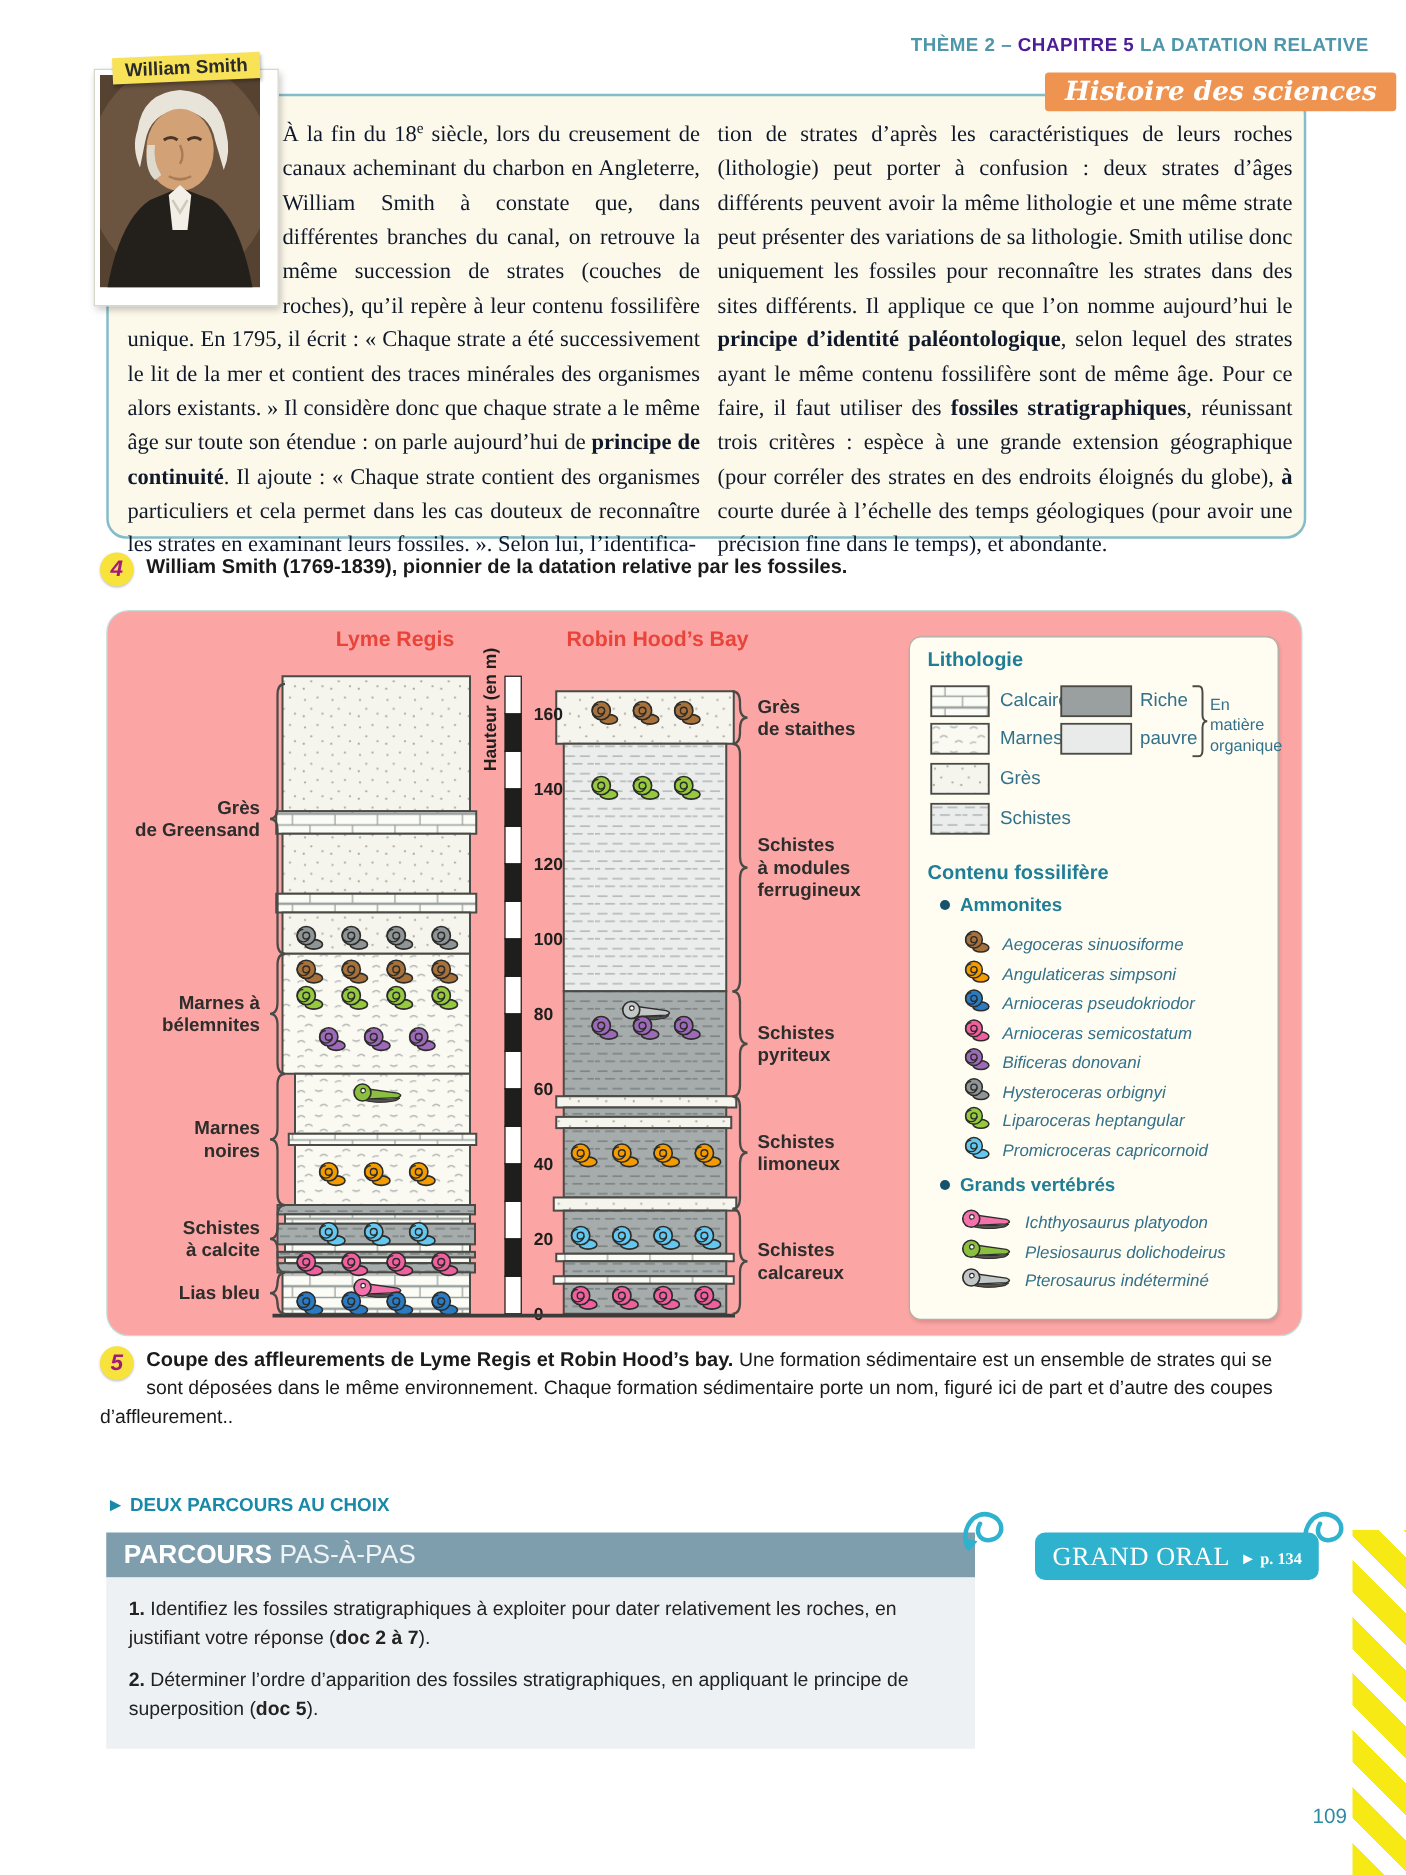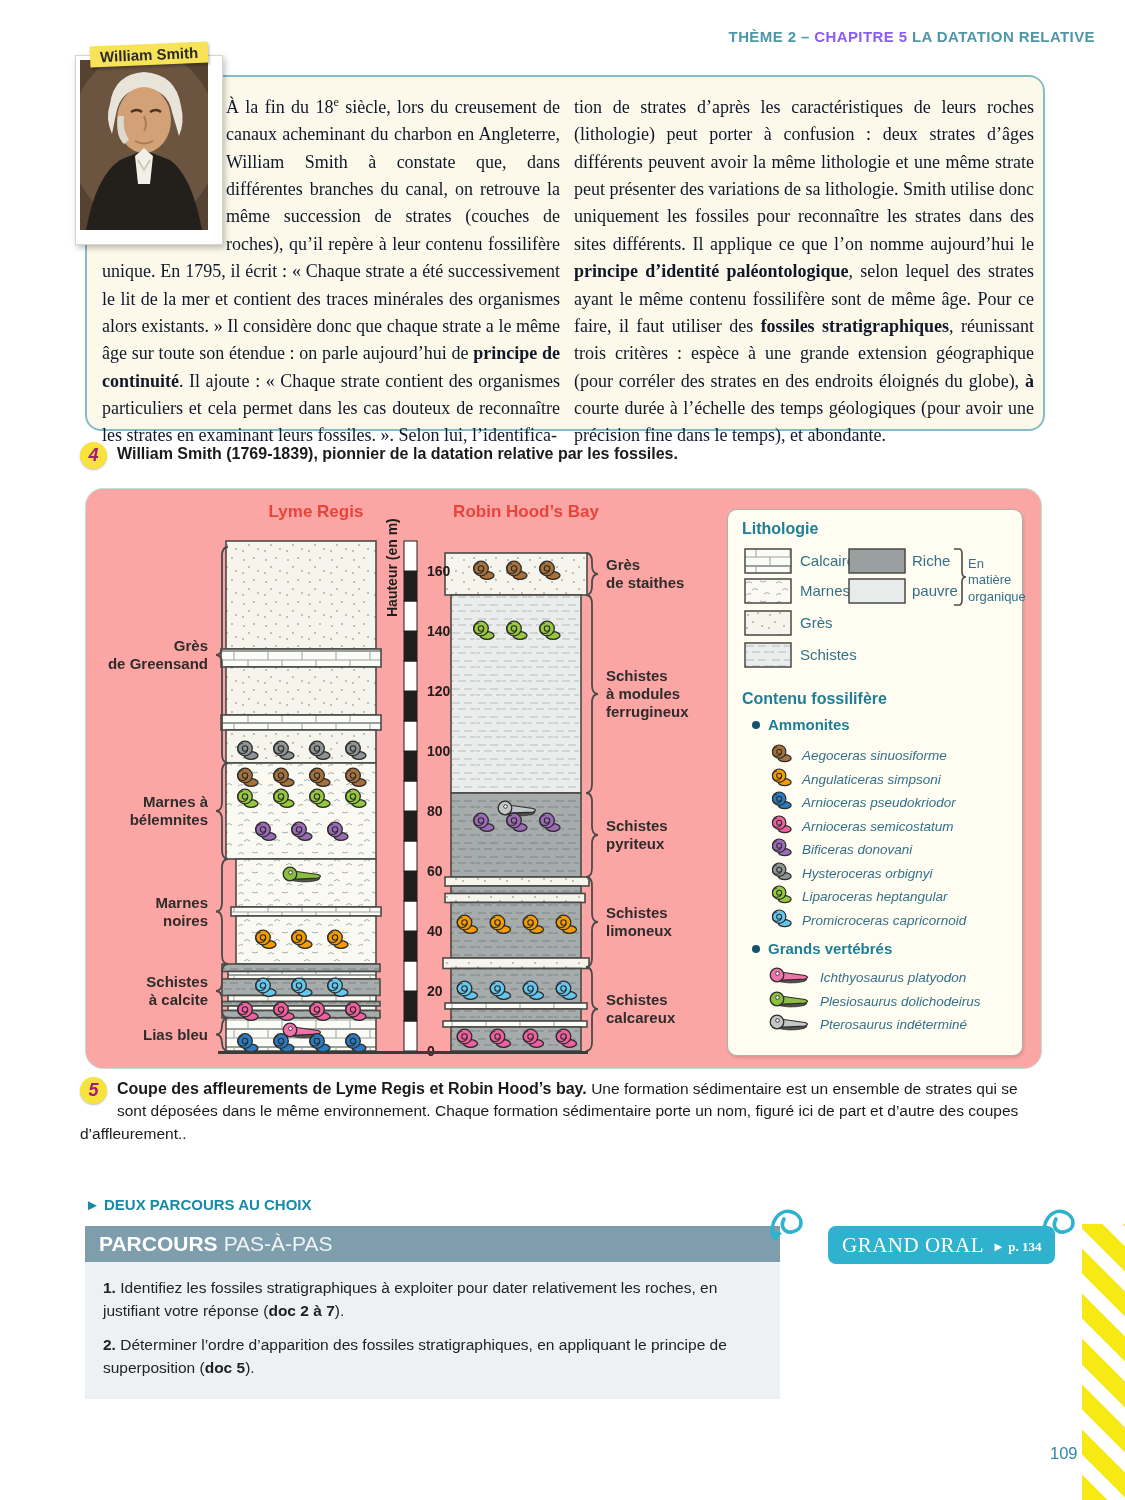--- a/index.html
+++ b/index.html
@@ -1,20 +1,20 @@
 <!DOCTYPE html>
 <html lang="fr"><head>
 <meta charset="utf-8">
 <style>
   html,body{margin:0;padding:0;background:#fff;}
   #page{position:relative;width:1125px;height:1500px;background:#ffffff;overflow:hidden;
         font-family:"Liberation Sans",sans-serif;color:#222;}
   
   #header{position:absolute;top:28px;right:30px;font-size:15px;letter-spacing:.4px;color:#4e97ab;font-weight:600;}
-  #header .chap{color:#8b5cf6;font-weight:bold;}
+  #header .chap{color:#4c1d95;font-weight:bold;}
   #hist-badge{position:absolute;left:836px;top:58px;background:#ef9351;color:#fff;
       font-family:"DejaVu Serif",serif;font-style:italic;font-weight:bold;font-size:21px;
       padding:2px 16px 4px;border-radius:3px;z-index:5;}
   
   #docbox{position:absolute;left:85px;top:75px;width:956px;height:352px;background:#fcf9ea;
       border:2px solid #85bcca;border-radius:16px;}
   .bodycol{position:absolute;top:17px;font-family:Liberation Serif, serif;font-size:18px;
       line-height:1.52;text-align:justify;color:#0f172a;}
   #col1{left:15px;width:458px;}
   #col2{left:487px;width:460px;}
@@ -75,20 +75,21 @@
   #page-num{position:absolute;left:1050px;top:1444px;font-size:16.5px;color:#2f8ba1;}
 </style>
 </head>
 <body>
 
 <div id="page">
 
   <div id="header">
     <span>THÈME 2 – </span><span class="chap">CHAPITRE 5</span><span> LA DATATION RELATIVE</span>
   </div>
+  <div id="hist-badge">Histoire des sciences</div>
 
   <div id="docbox">
     <div class="bodycol" id="col1">
       <span class="portrait-spacer"></span><span><span>À la fin du 18</span><sup>e</sup><span> siècle, lors du creusement de canaux acheminant du charbon en Angleterre, William Smith à constate que, dans différentes branches du canal, on retrouve la même succession de strates (couches de roches), qu’il repère à leur contenu fossilifère unique. En 1795, il écrit : « Chaque strate a été successivement le lit de la mer et contient des traces minérales des organismes alors existants. » Il considère donc que chaque strate a le même âge sur toute son étendue : on parle aujourd’hui de </span><b>principe de continuité</b><span>. Il ajoute : « Chaque strate contient des organismes particuliers et cela permet dans les cas douteux de reconnaître les strates en examinant leurs fossiles. ». Selon lui, l’identifica-</span></span>
     </div>
     <div class="bodycol" id="col2"><span>tion de strates d’après les caractéristiques de leurs roches (lithologie) peut porter à confusion : deux strates d’âges différents peuvent avoir la même lithologie et une même strate peut présenter des variations de sa lithologie. Smith utilise donc uniquement les fossiles pour reconnaître les strates dans des sites différents. Il applique ce que l’on nomme aujourd’hui le </span><b>principe d’identité paléontologique</b><span>, selon lequel des strates ayant le même contenu fossilifère sont de même âge. Pour ce faire, il faut utiliser des </span><b>fossiles stratigraphiques</b><span>, réunissant trois critères : espèce à une grande extension géographique (pour corréler des strates en des endroits éloignés du globe), </span><b>à</b><span> courte durée à l’échelle des temps géologiques (pour avoir une précision fine dans le temps), et abondante.</span></div>
   </div>
 
   <div id="portrait">
     <svg width="128" height="170" viewBox="0 0 128 170">

